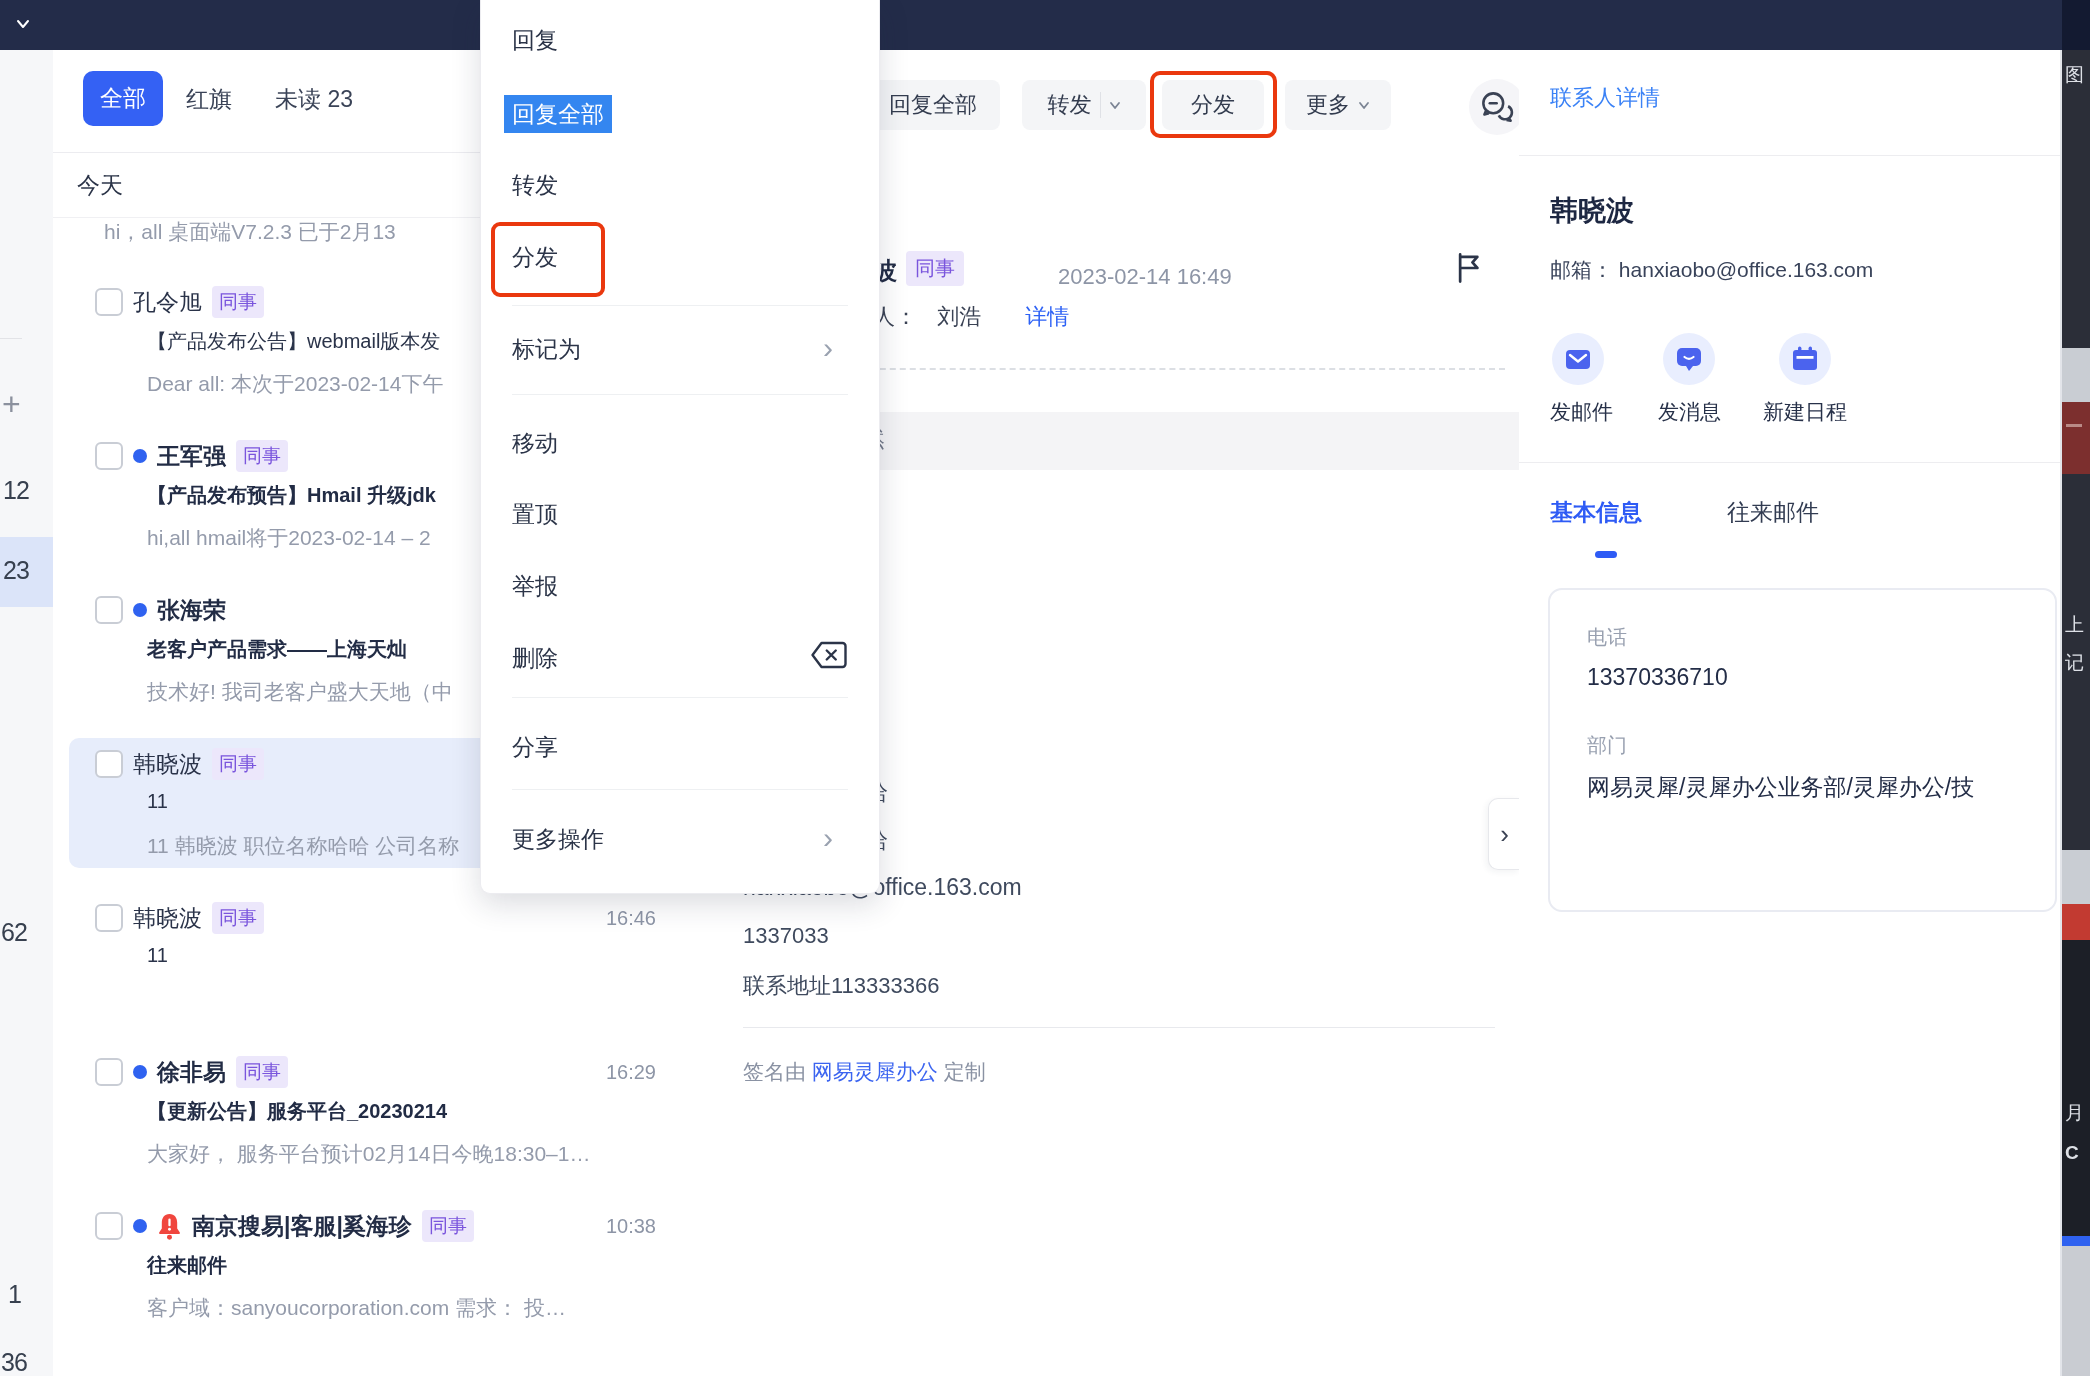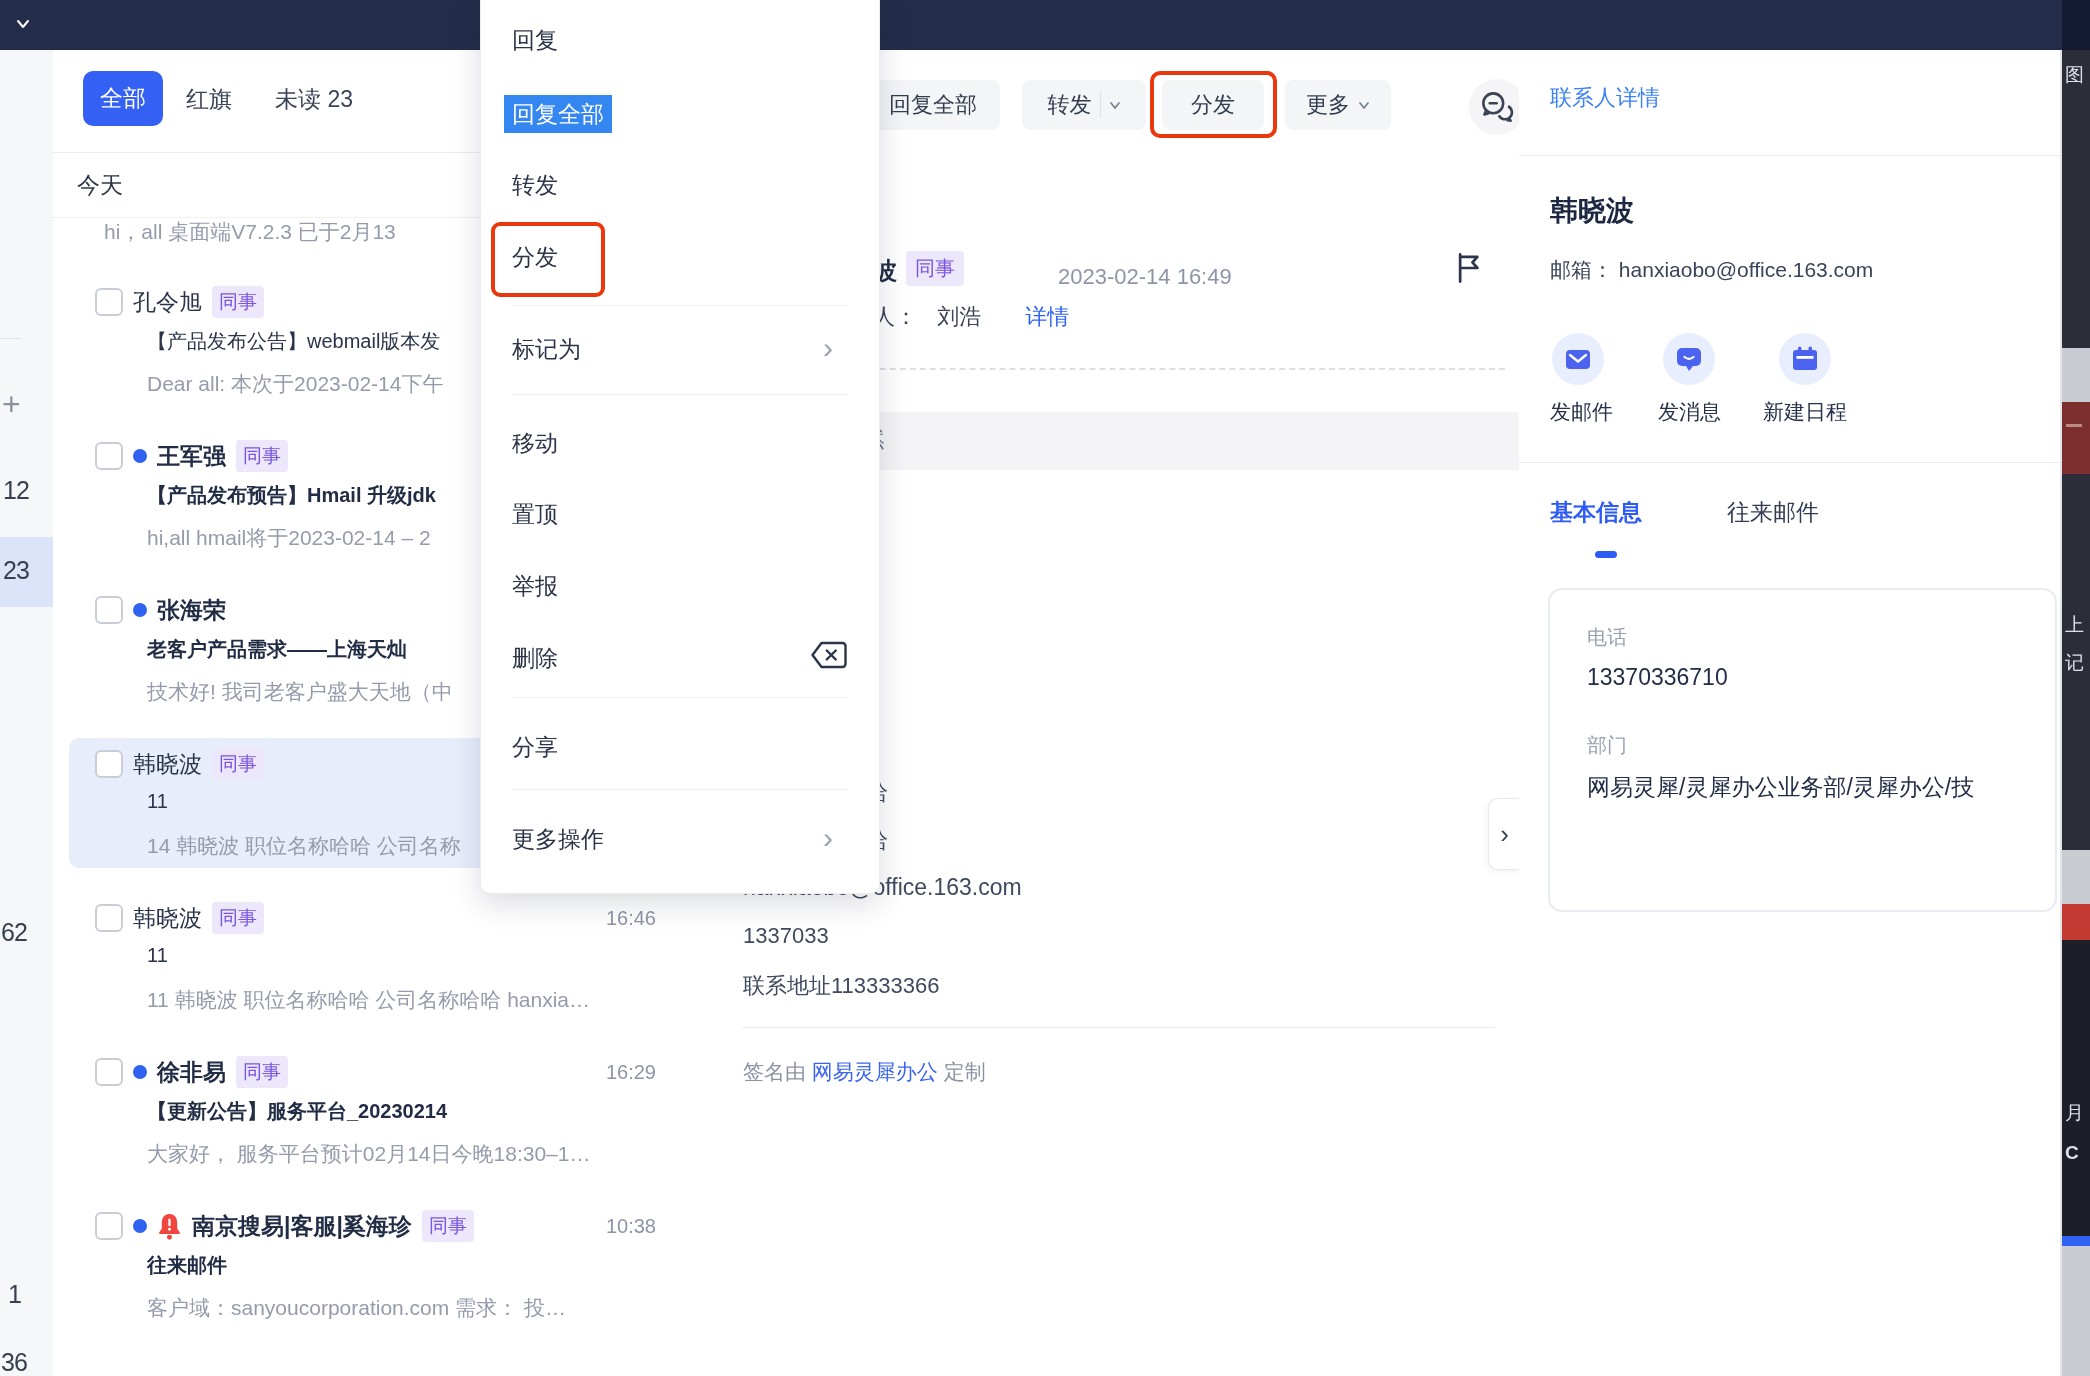--- a/index.html
+++ b/index.html
@@ -171,33 +171,32 @@
 
     <div class="email-item" style="top:692px;">
       <div class="sel-bg"></div>
       <div class="erow">
         <span class="cb"></span>
         <span class="ename">韩晓波</span>
         <span class="ebadge">同事</span>
         <span class="espacer"></span>
       </div>
       <div class="esub">11</div>
-      <div class="eprev">14 韩晓波 职位名称哈哈 公司名称</div>
+      <div class="eprev">11 韩晓波 职位名称哈哈 公司名称</div>
     </div>
 
     <div class="email-item" style="top:846px;">
       <div class="erow">
         <span class="cb"></span>
         <span class="ename">韩晓波</span>
         <span class="ebadge">同事</span>
         <span class="espacer"></span>
         <span class="etime">16:46</span>
       </div>
       <div class="esub">11</div>
-      <div class="eprev">11 韩晓波 职位名称哈哈 公司名称哈哈 hanxia…</div>
     </div>
 
     <div class="email-item unread" style="top:1000px;">
       <div class="erow">
         <span class="cb"></span>
         <span class="dot"></span>
         <span class="ename">徐非易</span>
         <span class="ebadge">同事</span>
         <span class="espacer"></span>
         <span class="etime">16:29</span>

